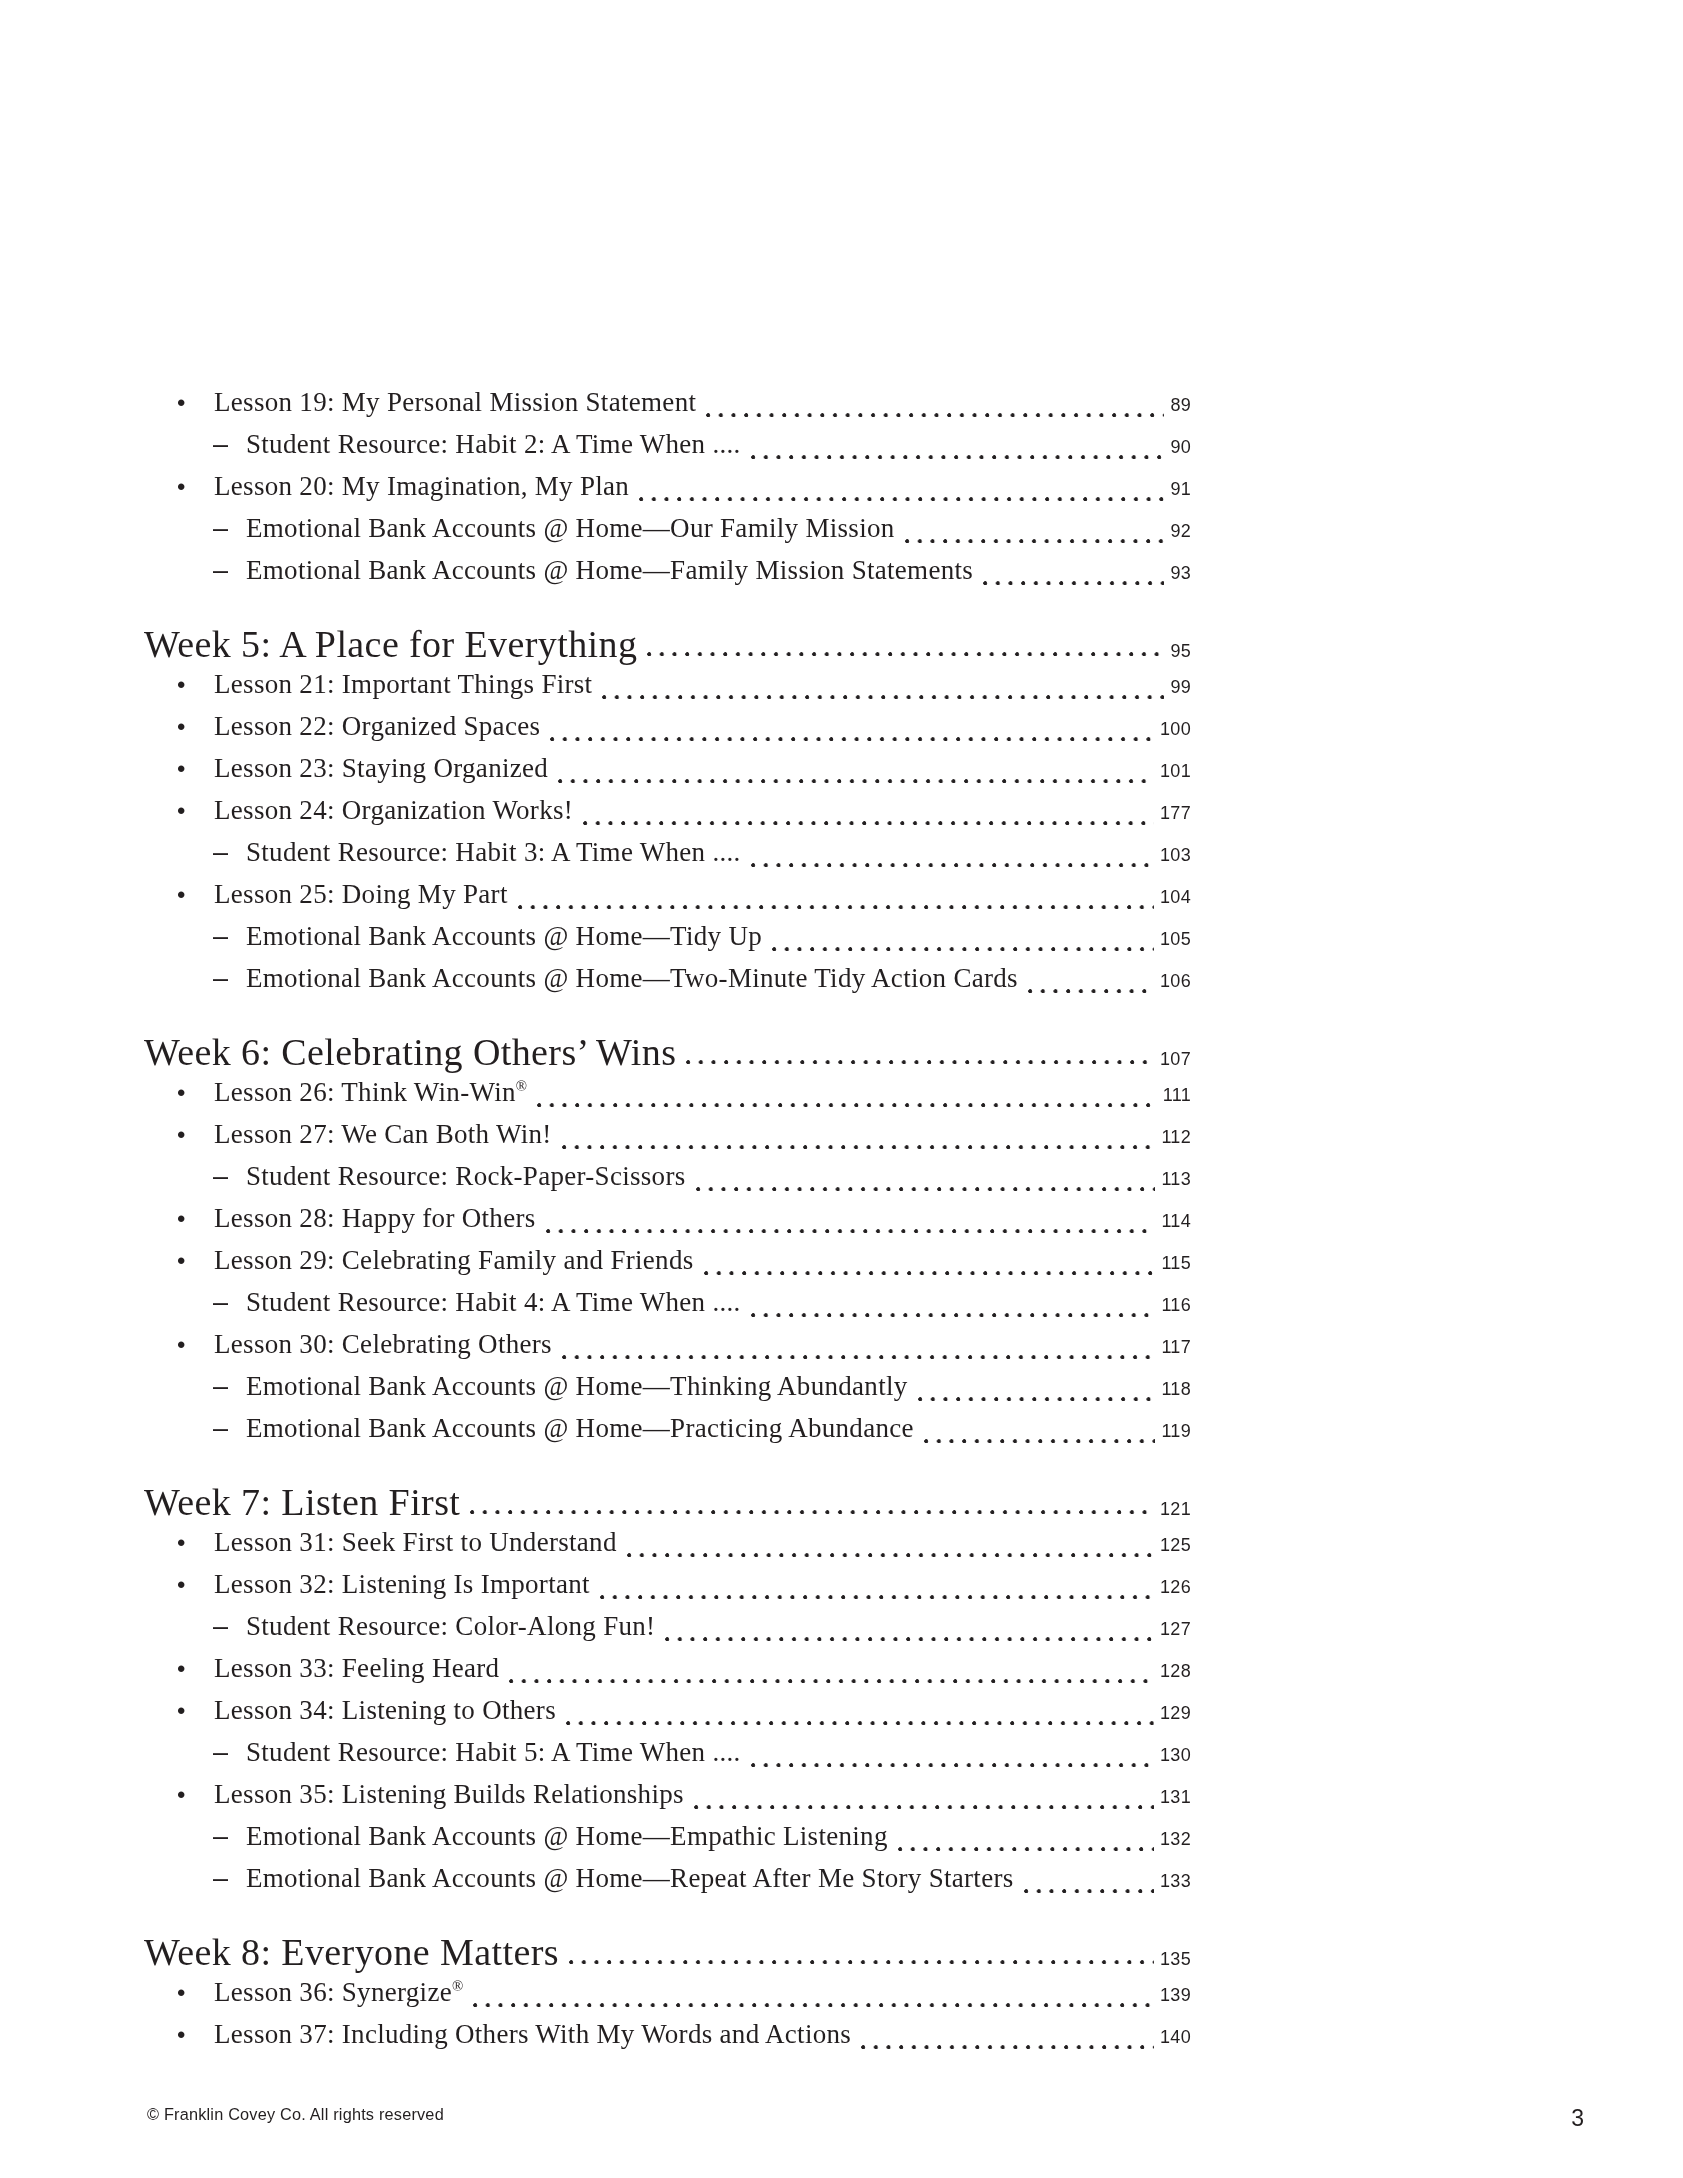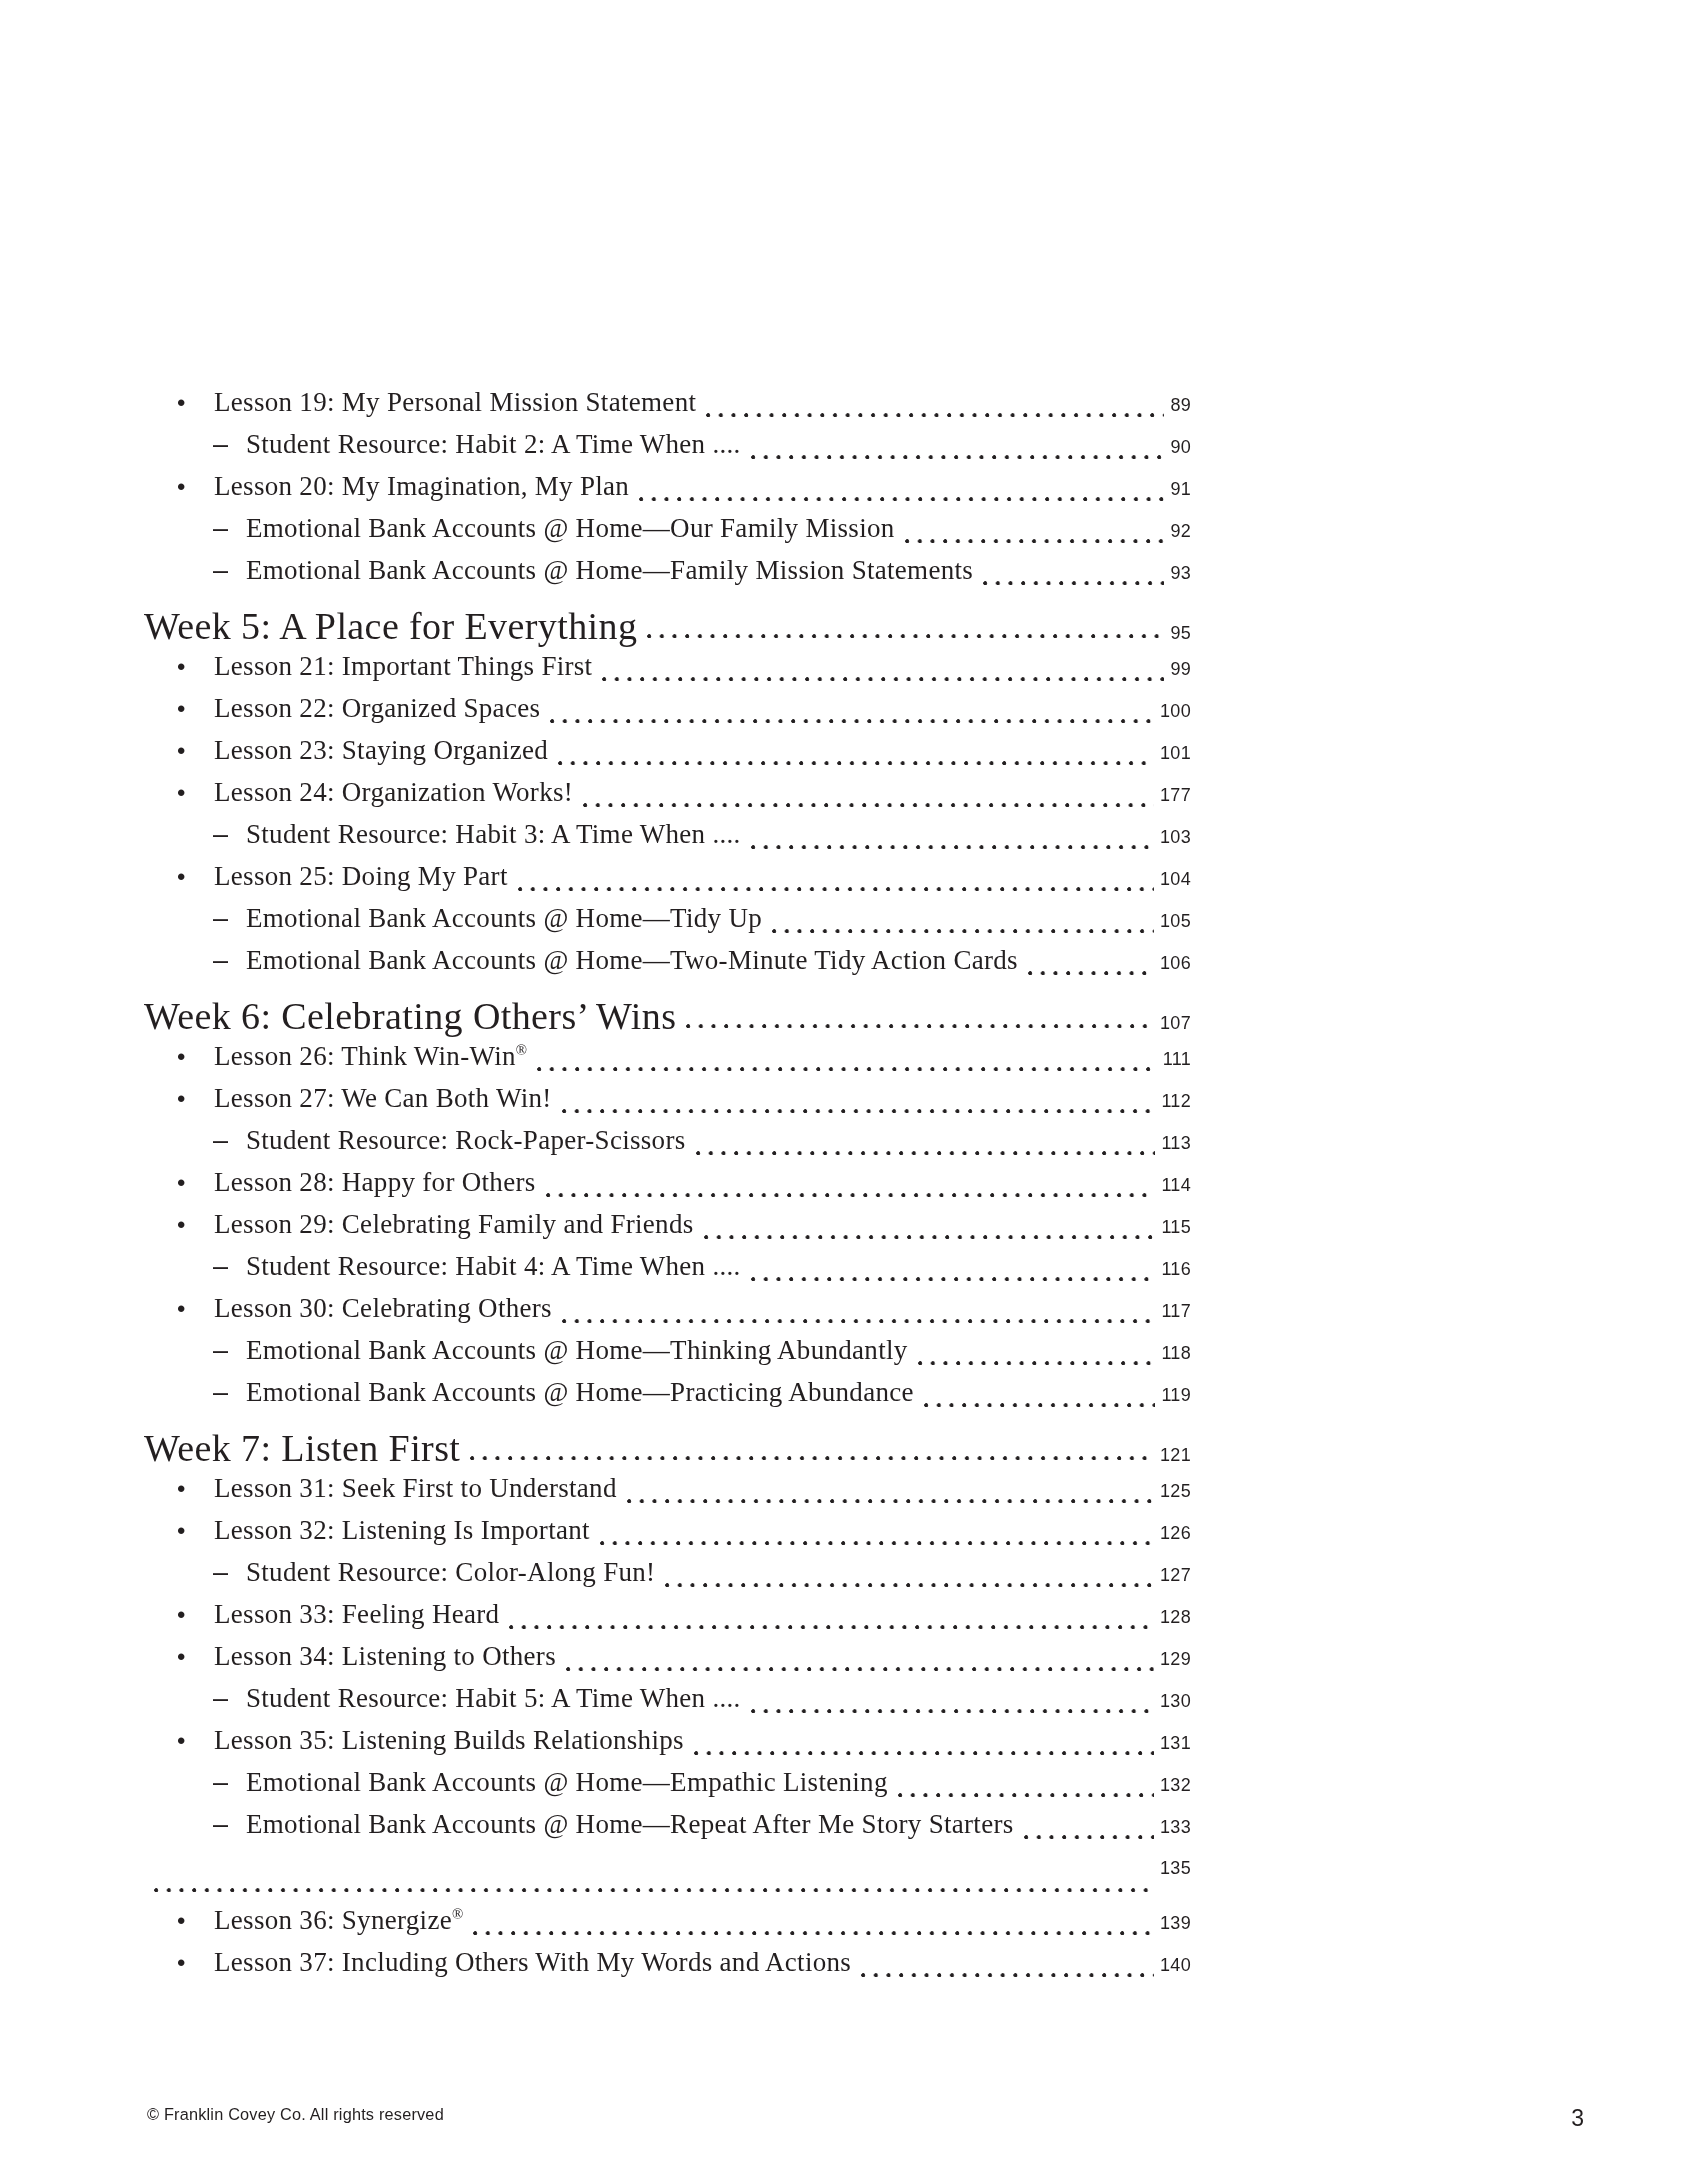--- a/index.html
+++ b/index.html
@@ -23,21 +23,21 @@
   .toc-row {
     display: flex;
     align-items: baseline;
     height: 42px;
     font-size: 27px;
     font-weight: 300;
     letter-spacing: 0.3px;
     white-space: nowrap;
   }
   .toc-row.week {
-    margin-top: 7px;
+    margin-top: 25px;
     height: 47px;
     font-size: 38px;
     letter-spacing: 0.4px;
   }
   .toc-row.bullet-item { padding-left: 33px; }
   .toc-row.dash-item   { padding-left: 69px; }
   .marker {
     flex: none;
     display: inline-block;
   }
@@ -282,20 +282,21 @@
         <span class="leader"></span>
         <span class="pagenum">132</span>
       </div>
       <div class="toc-row dash-item">
         <span class="marker">–</span>
         <span class="label">Emotional Bank Accounts @ Home—Repeat After Me Story Starters</span>
         <span class="leader"></span>
         <span class="pagenum">133</span>
       </div>
       <div class="toc-row week">
+        <span class="label">Week 8: Everyone Matters</span>
         <span class="leader"></span>
         <span class="pagenum">135</span>
       </div>
       <div class="toc-row bullet-item">
         <span class="marker">•</span>
         <span class="label">Lesson 36: Synergize<sup>®</sup></span>
         <span class="leader"></span>
         <span class="pagenum">139</span>
       </div>
       <div class="toc-row bullet-item">

